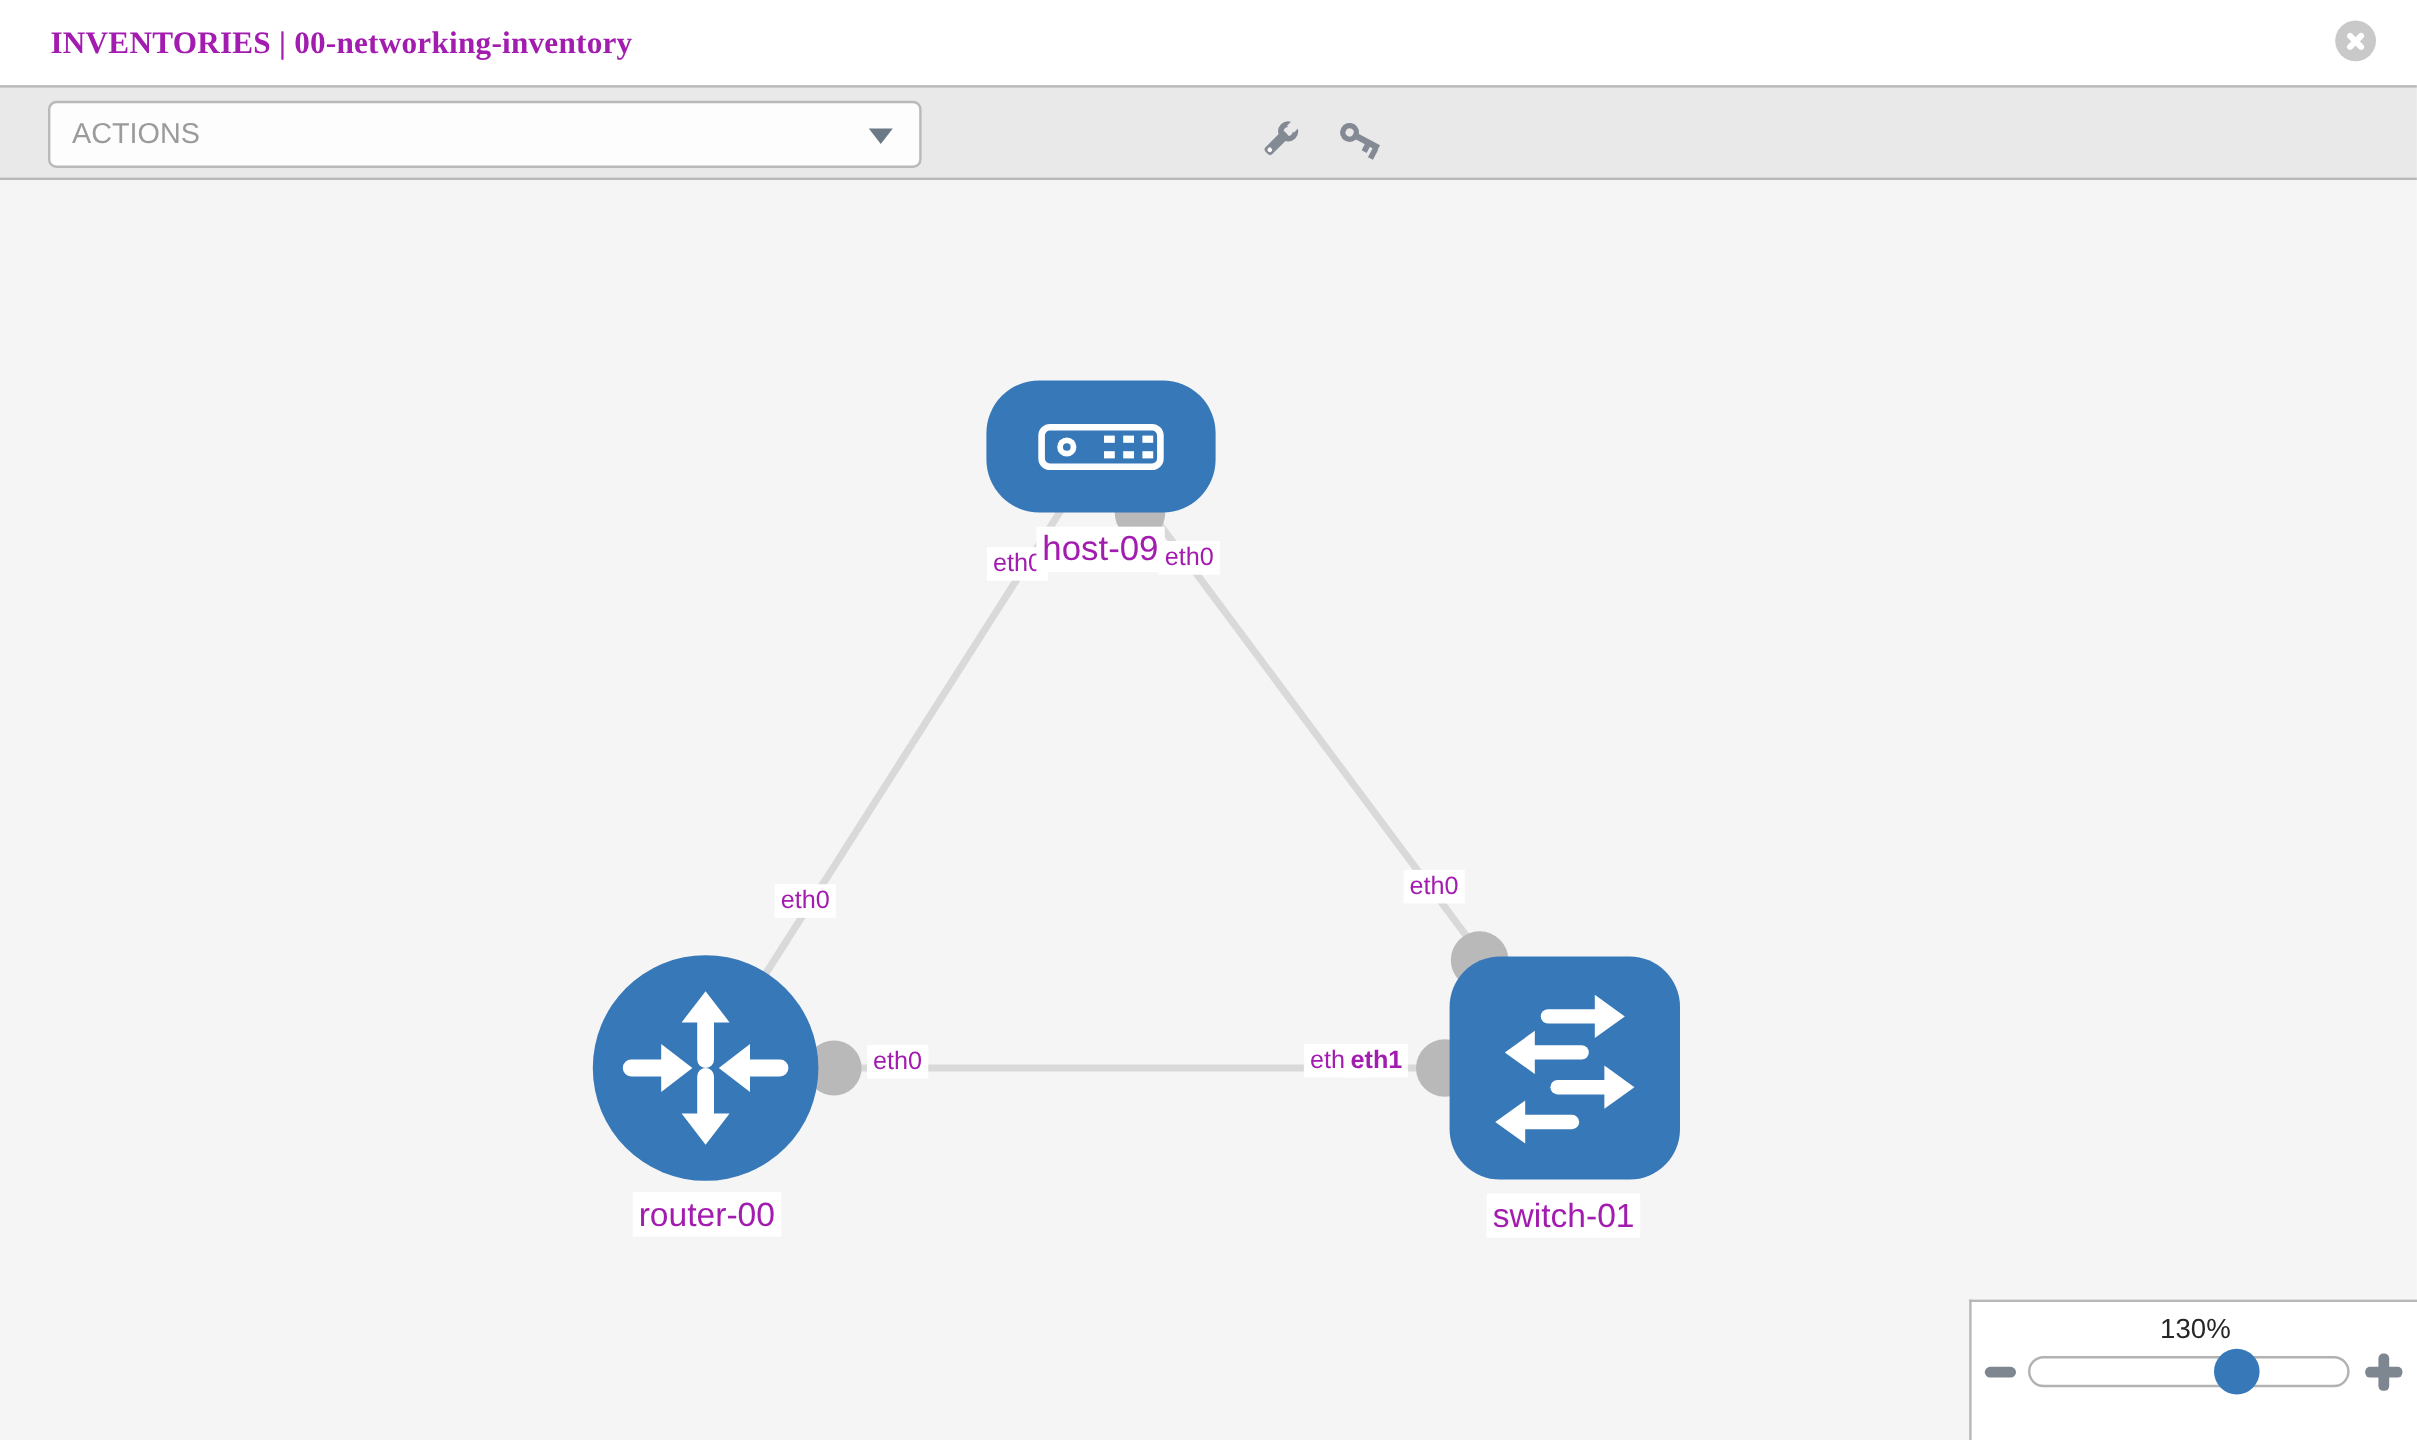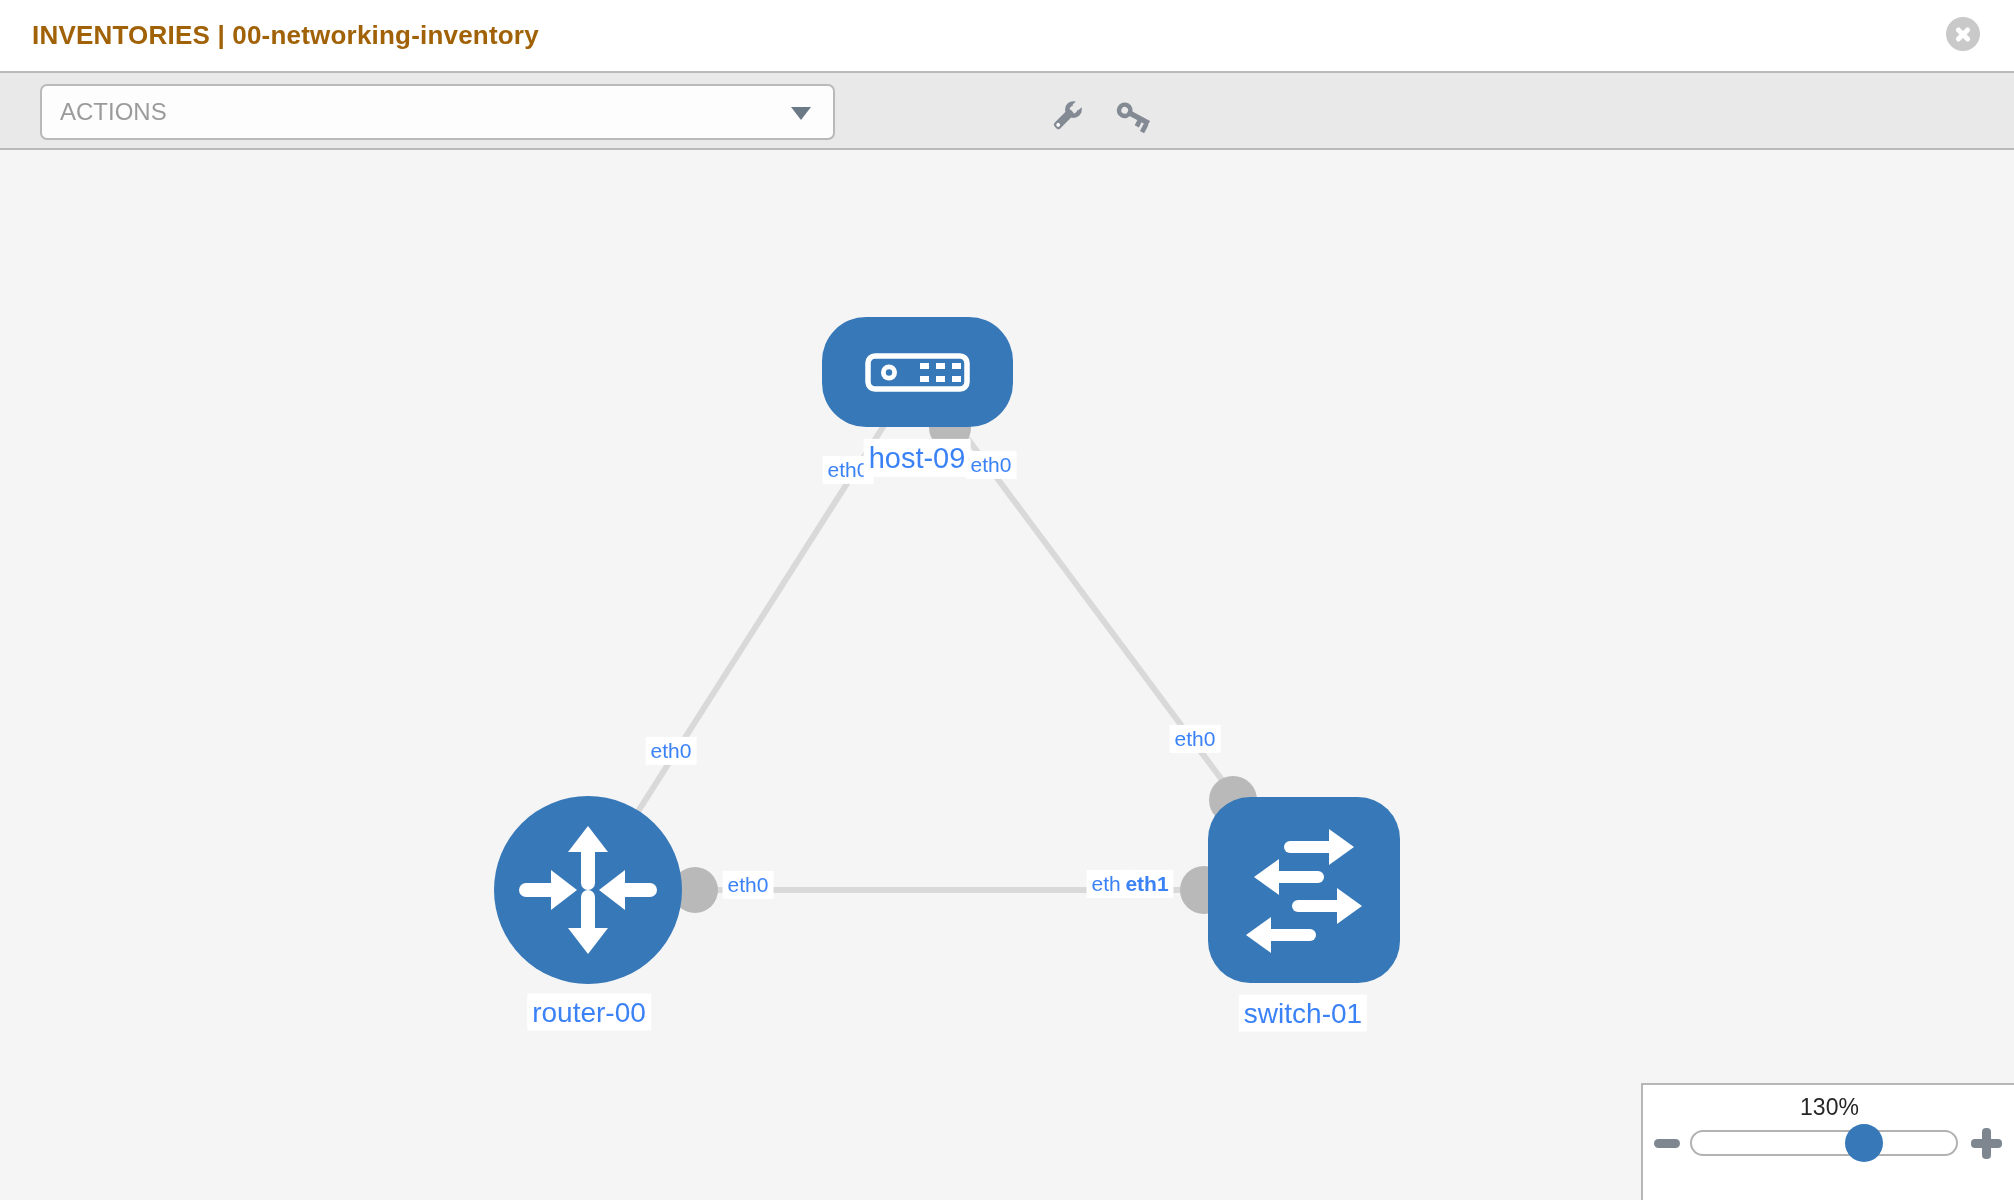--- a/index.html
+++ b/index.html
@@ -1,50 +1,50 @@
 <!DOCTYPE html>
 <html><head>
 <meta charset="utf-8">
 <style>
   * { margin:0; padding:0; box-sizing:border-box; }
   html,body { width:2014px; height:1200px; overflow:hidden;
     font-family:"Liberation Sans","DejaVu Sans",sans-serif; background:#ffffff; }
 
   
   .header { position:absolute; left:0; top:0; width:2014px; height:71px; background:#ffffff; }
-  .header-title { position:absolute; left:32px; top:0; line-height:71px;
-    font-size:26px; font-weight:bold; color:#a16207; letter-spacing:0.2px; }
+  .header-title { position:absolute; left:42px; top:0; line-height:71px;
+    font-size:26px; font-weight:bold; color:#a21caf; letter-spacing:0.2px;font-family:Liberation Serif, serif; }
   .close-btn { position:absolute; left:1946px; top:17px; width:34px; height:34px;
     border-radius:50%; background:#c9c9c9; cursor:pointer; }
   .close-btn .xbar { position:absolute; left:8px; top:14.5px; width:18px; height:5px;
     background:#ffffff; border-radius:2.5px; }
   .close-btn .xbar.a { transform:rotate(45deg); }
   .close-btn .xbar.b { transform:rotate(-45deg); }
 
   
   .toolbar { position:absolute; left:0; top:71px; width:2014px; height:79px;
     background:#e9e9e9; border-top:2px solid #b9b9b9; border-bottom:2px solid #b9b9b9; }
   .dropdown { position:absolute; top:11px; height:56px; background:#fdfdfd;
     border:2px solid #b9b9b9; border-radius:7px; cursor:pointer; }
   .dropdown .dd-label { position:absolute; left:18px; top:0; line-height:52px;
     font-size:24px; color:#9b9b9b; }
   .dropdown .caret { position:absolute; right:22px; top:21px; width:0; height:0;
     border-left:10px solid transparent; border-right:10px solid transparent;
     border-top:13px solid #6b7886; }
-  .dd-actions { left:40px; width:795px; }
+  .dd-actions { left:40px; width:728px; }
   .dd-search  { left:1183px; width:791px; }
   .tool-icon { position:absolute; cursor:pointer; }
 
   
   .canvas { position:absolute; left:0; top:150px; width:2014px; height:1050px; background:#f5f5f6; }
   .graph-svg { position:absolute; left:0; top:0; }
 
   
   .glabel { position:absolute; transform:translate(-50%,-50%); background:#ffffff;
-    color:#3b82f6; white-space:nowrap; padding:1px 5px; line-height:1.25; }
+    color:#a21caf; white-space:nowrap; padding:1px 5px; line-height:1.25; }
   .glabel.node-label { font-size:28px; }
   .glabel.if-label { font-size:21px; }
   .glabel.front { z-index:5;font-weight:bold; }
   .glabel.back { z-index:4; }
 
   
   .zoom-panel { position:absolute; left:1641px; top:1083px; width:430px; height:117px;
     background:#ffffff; border-left:2px solid #b7b7b7; border-top:2px solid #b7b7b7; z-index:10; }
   .zoom-level { position:absolute; left:0; top:9px; width:373px; text-align:center;
     font-size:23px; color:#262626; }

